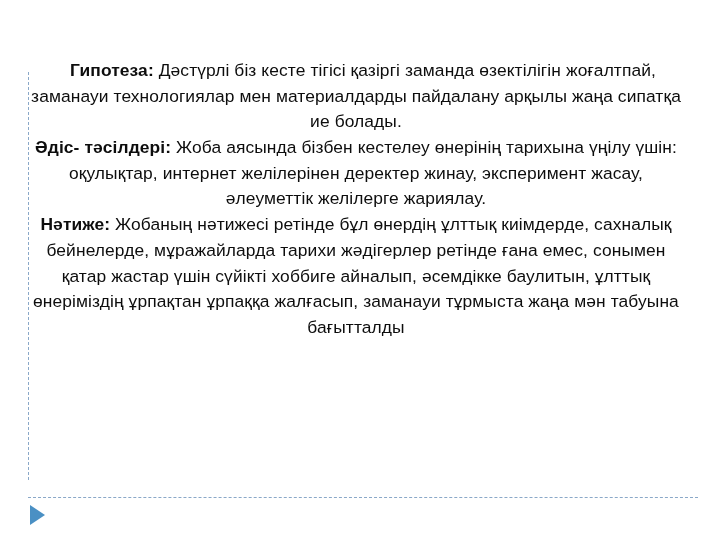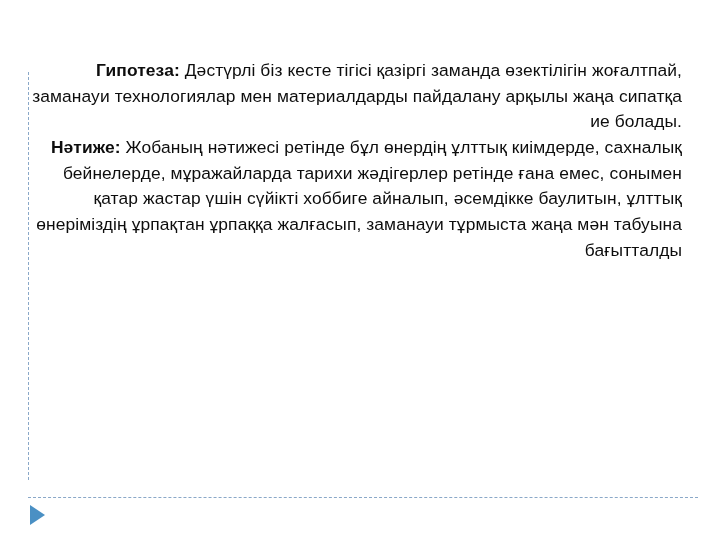--- a/index.html
+++ b/index.html
@@ -61,21 +61,21 @@
     top: 58px;
     width: 652px;
     font-size: 17.4px;
     line-height: 1.47;
     color: #0d0d0d;
     letter-spacing: 0.1px;
   }
 
   .para {
     margin: 0 0 0.5px 0;
-    text-align: right;
+    text-align: center;
   }
 
   .lead {
     font-weight: bold;
   }
 
   .indent {
     display: inline-block;
     width: 14px;
   }
@@ -88,19 +88,22 @@
   <div class="left-rule"></div>
   <div class="bottom-rule"></div>
   <div class="play-marker"></div>
 
   <div class="body-text">
 
     <p class="para">
       <span class="indent"></span><span class="lead">Гипотеза:</span><span> Дәстүрлі біз кесте тігісі қазіргі заманда өзектілігін жоғалтпай, заманауи технологиялар мен материалдарды пайдалану арқылы жаңа сипатқа ие болады.</span>
     </p>
 
+    <p class="para">
+      <span class="lead">Әдіс- тәсілдері:</span><span> Жоба аясында бізбен кестелеу өнерінің тарихына  үңілу үшін:  оқулықтар, интернет желілерінен деректер жинау,  эксперимент жасау, әлеуметтік желілерге жариялау.</span>
+    </p>
 
     <p class="para">
       <span class="lead">Нәтиже:</span><span>  Жобаның нәтижесі ретінде бұл өнердің ұлттық киімдерде, сахналық бейнелерде, мұражайларда тарихи жәдігерлер ретінде ғана емес, сонымен қатар жастар үшін сүйікті хоббиге айналып, әсемдікке  баулитын, ұлттық өнеріміздің ұрпақтан ұрпаққа жалғасып, заманауи тұрмыста жаңа мән табуына бағытталды</span>
     </p>
 
   </div>
 </div>
 
 </body></html>

